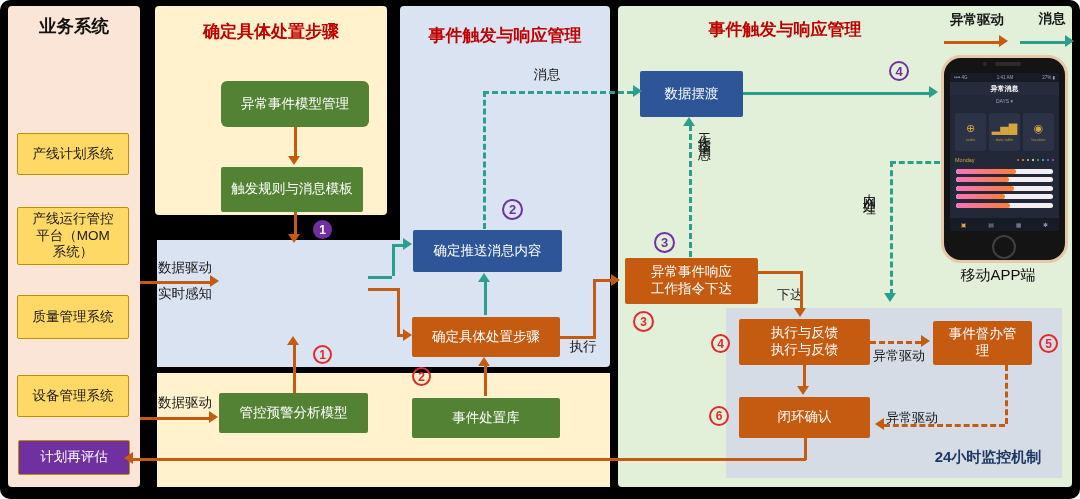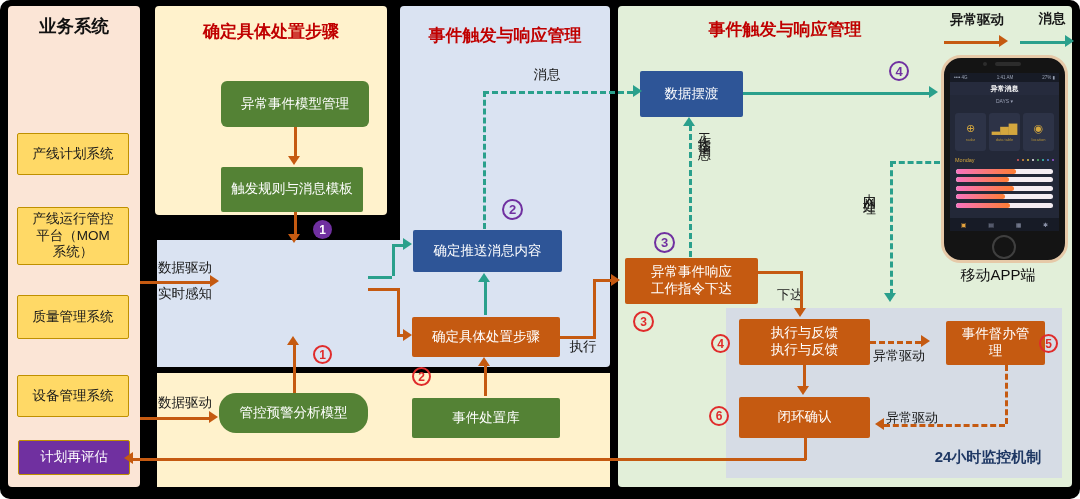--- a/index.html
+++ b/index.html
@@ -108,36 +108,36 @@
 
   <div class="box blue" style="left:413px;top:230px;width:149px;height:42px;">
       <span>确定推送消息内容</span>
     </div>
   <div class="box orangeb" style="left:412px;top:317px;width:148px;height:40px;">
       <span>确定具体处置步骤</span>
     </div>
   <div class="box green" style="left:412px;top:398px;width:148px;height:40px;">
       <span>事件处置库</span>
     </div>
-  <div class="box green" style="left:219px;top:393px;width:149px;height:40px;border-radius:17px;">
+  <div class="box green" style="left:219px;top:393px;width:149px;height:40px;">
       <span>管控预警分析模型</span>
     </div>
 
   <div class="box blue" style="left:640px;top:71px;width:103px;height:46px;">
       <span>数据摆渡</span>
     </div>
   <div class="box orangeb" style="left:625px;top:258px;width:133px;height:46px;">
     <span>异常事件响应</span>
     <span>工作指令下达</span>
   </div>
   <div class="box orangeb" style="left:739px;top:319px;width:131px;height:46px;">
     <span>执行与反馈</span>
     <span>执行与反馈</span>
   </div>
-  <div class="box orangeb" style="left:933px;top:321px;width:99px;height:44px;margin-left:13px;">
+  <div class="box orangeb" style="left:933px;top:321px;width:99px;height:44px;">
     <span>事件督办管</span>
     <span>理</span>
   </div>
   <div class="box orangeb" style="left:739px;top:397px;width:131px;height:41px;">
       <span>闭环确认</span>
     </div>
 
   <div class="lbl" style="left:150px;top:259px;width:70px;">数据驱动</div>
   <div class="lbl" style="left:150px;top:285px;width:70px;">实时感知</div>
   <div class="lbl" style="left:150px;top:394px;width:70px;">数据驱动</div>

